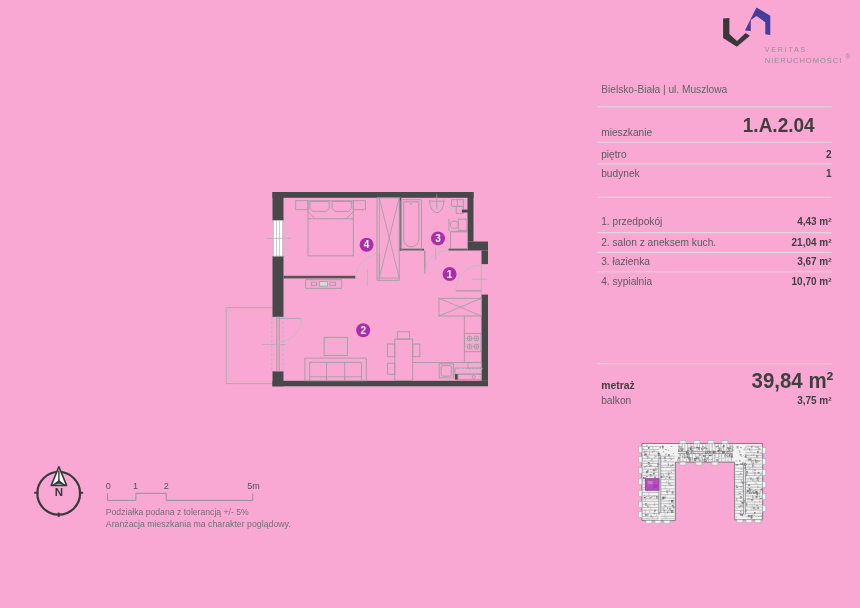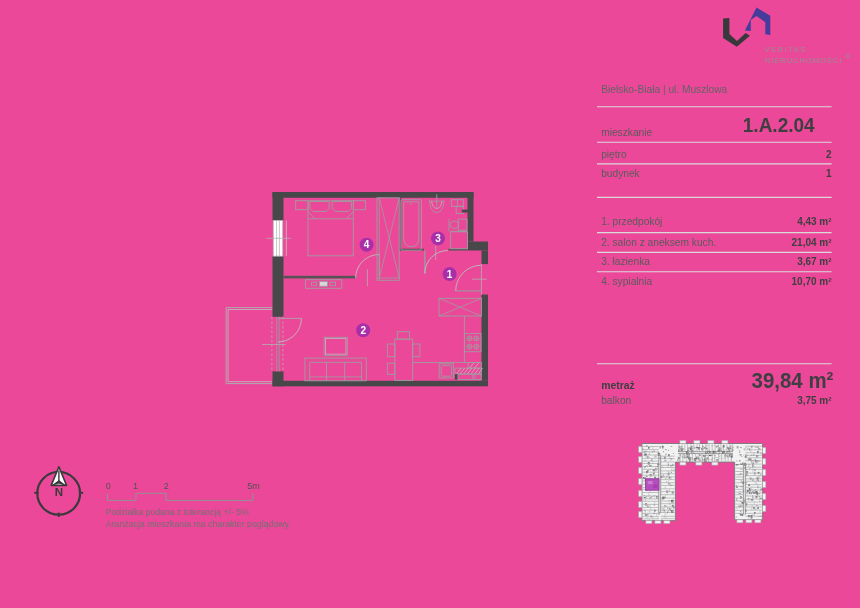--- a/index.html
+++ b/index.html
@@ -1,17 +1,17 @@
 <!DOCTYPE html>
 <html><head>
 <meta charset="utf-8">
 <title>1.A.2.04</title>
 <style>
 html,body{margin:0;padding:0;background:#fff;}
-#page{position:relative;width:860px;height:608px;background:#ec4899;overflow:hidden;
+#page{position:relative;width:860px;height:608px;background:#f9a8d4;overflow:hidden;
 font-family:"Liberation Sans",sans-serif;}
 svg text{font-family:"Liberation Sans",sans-serif;}
 </style>
 </head>
 <body>
 <div id="page">
 <svg width="860" height="608" viewBox="0 0 860 608">
 
 <polygon points="723.1,18.4 729.4,17.9 729.4,34.1 737.0,41.0 745.6,32.9 749.9,35.8 736.8,46.8 723.1,37.9" fill="#39393b"></polygon>
 

